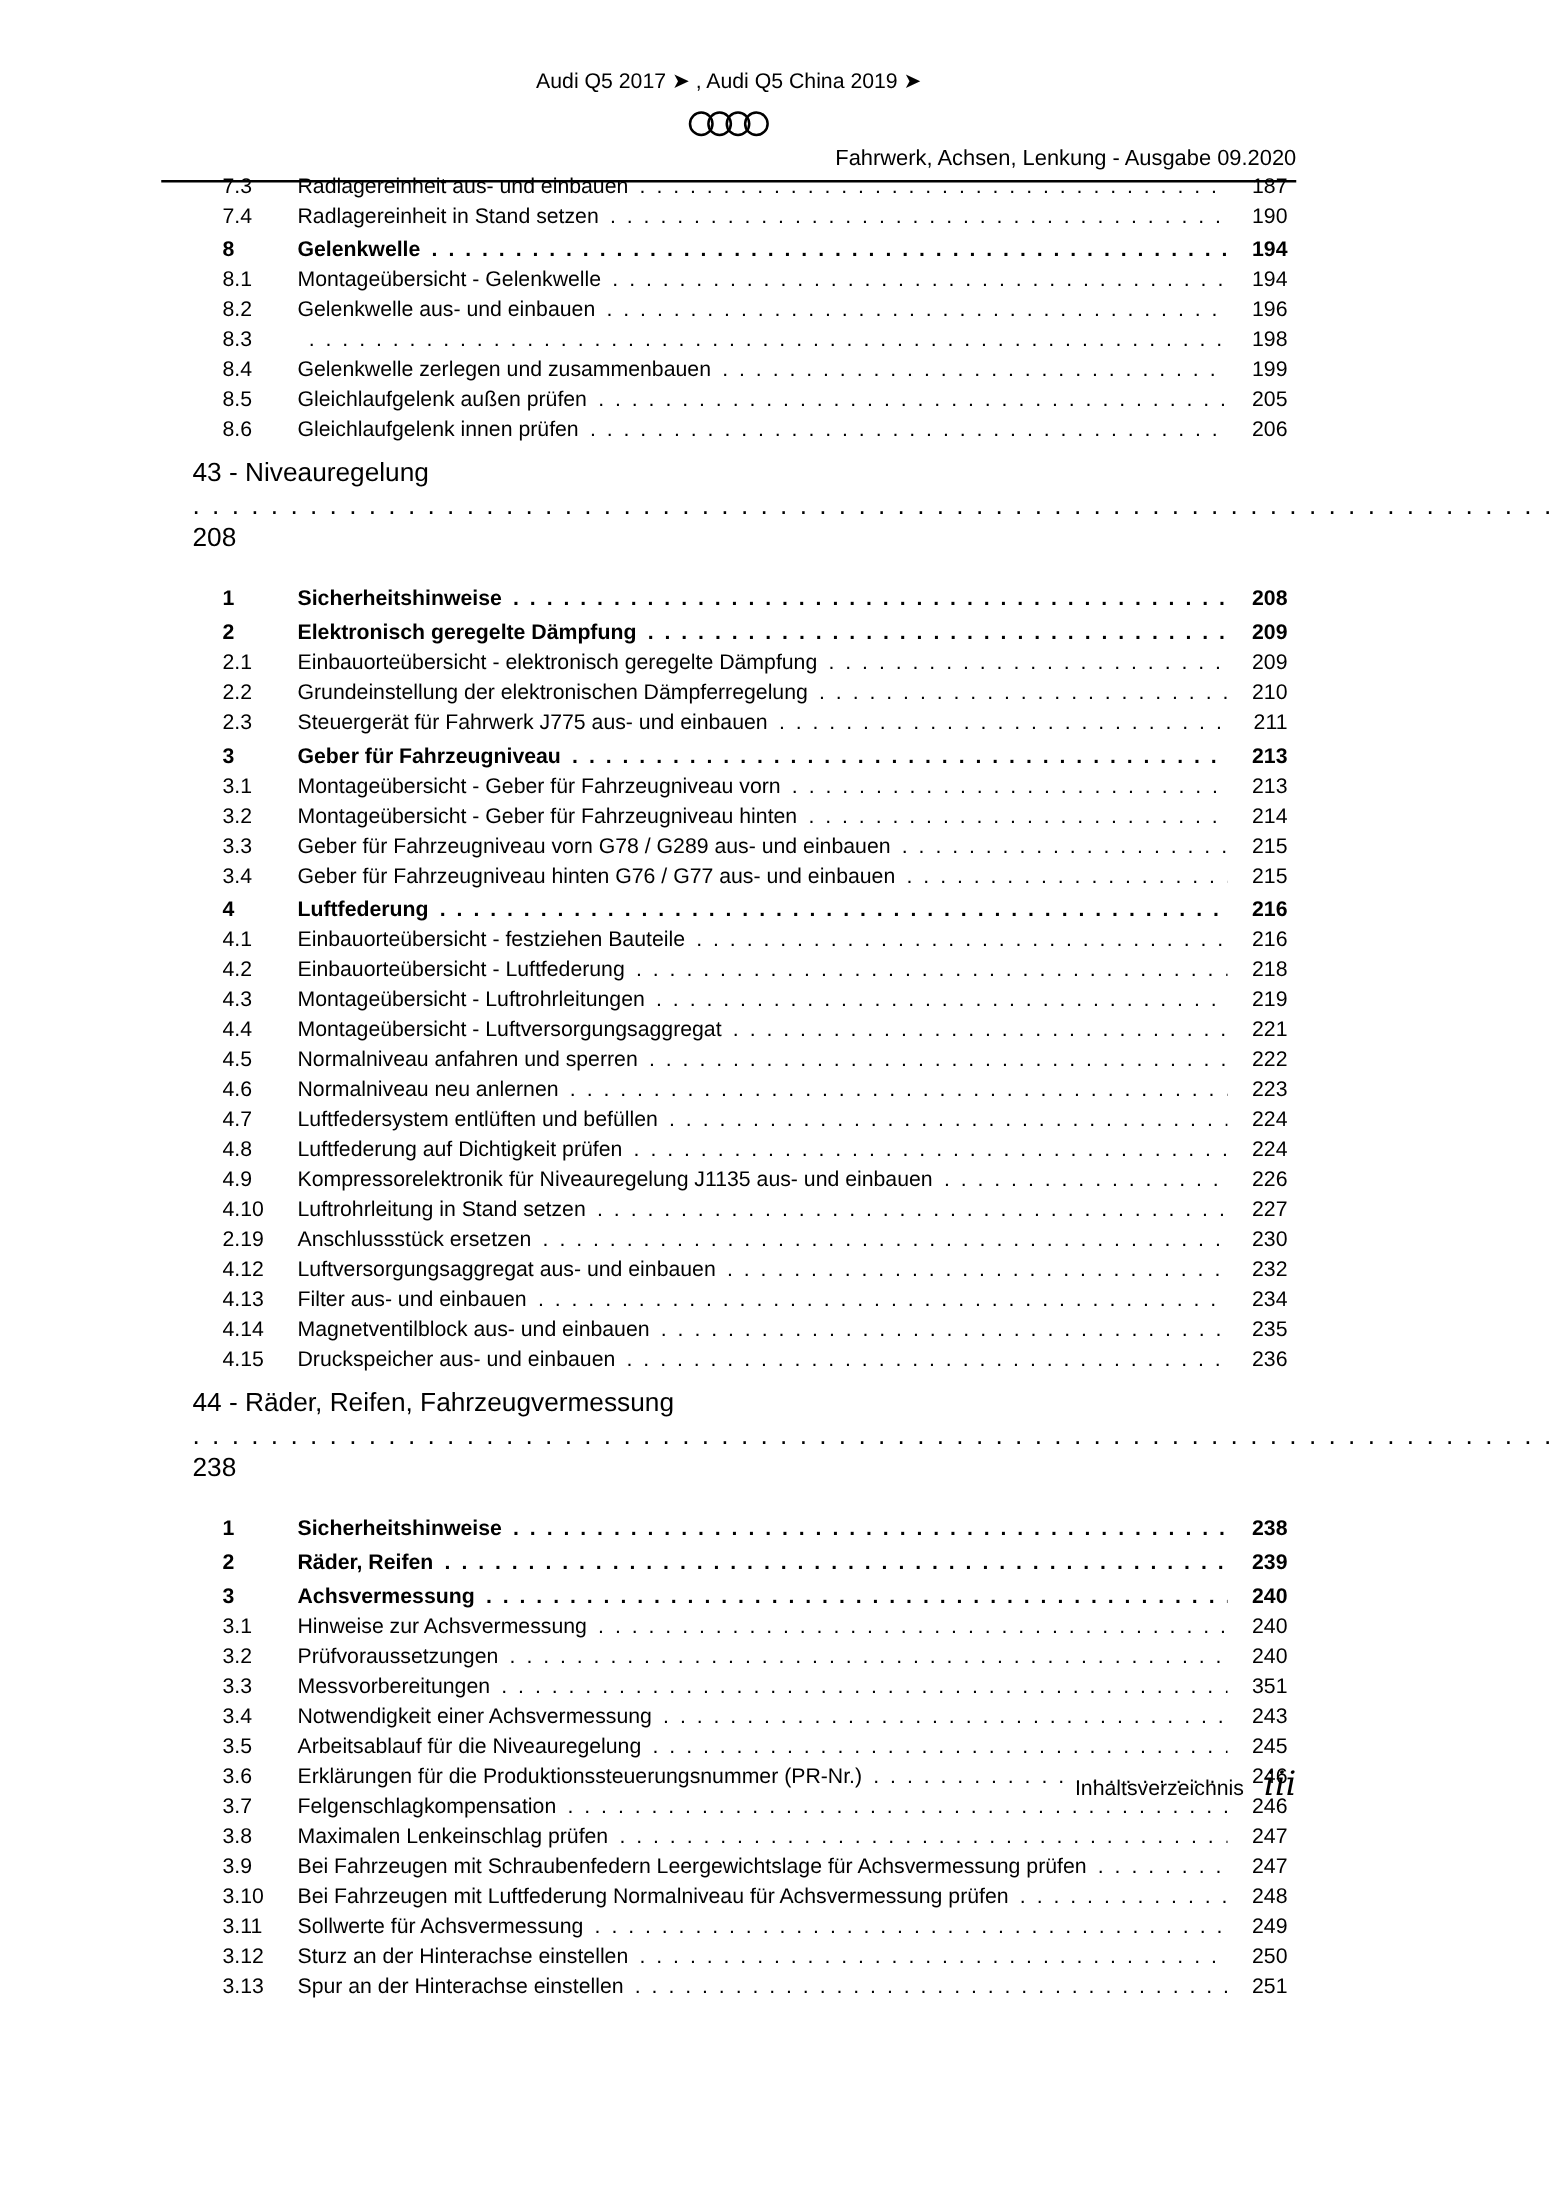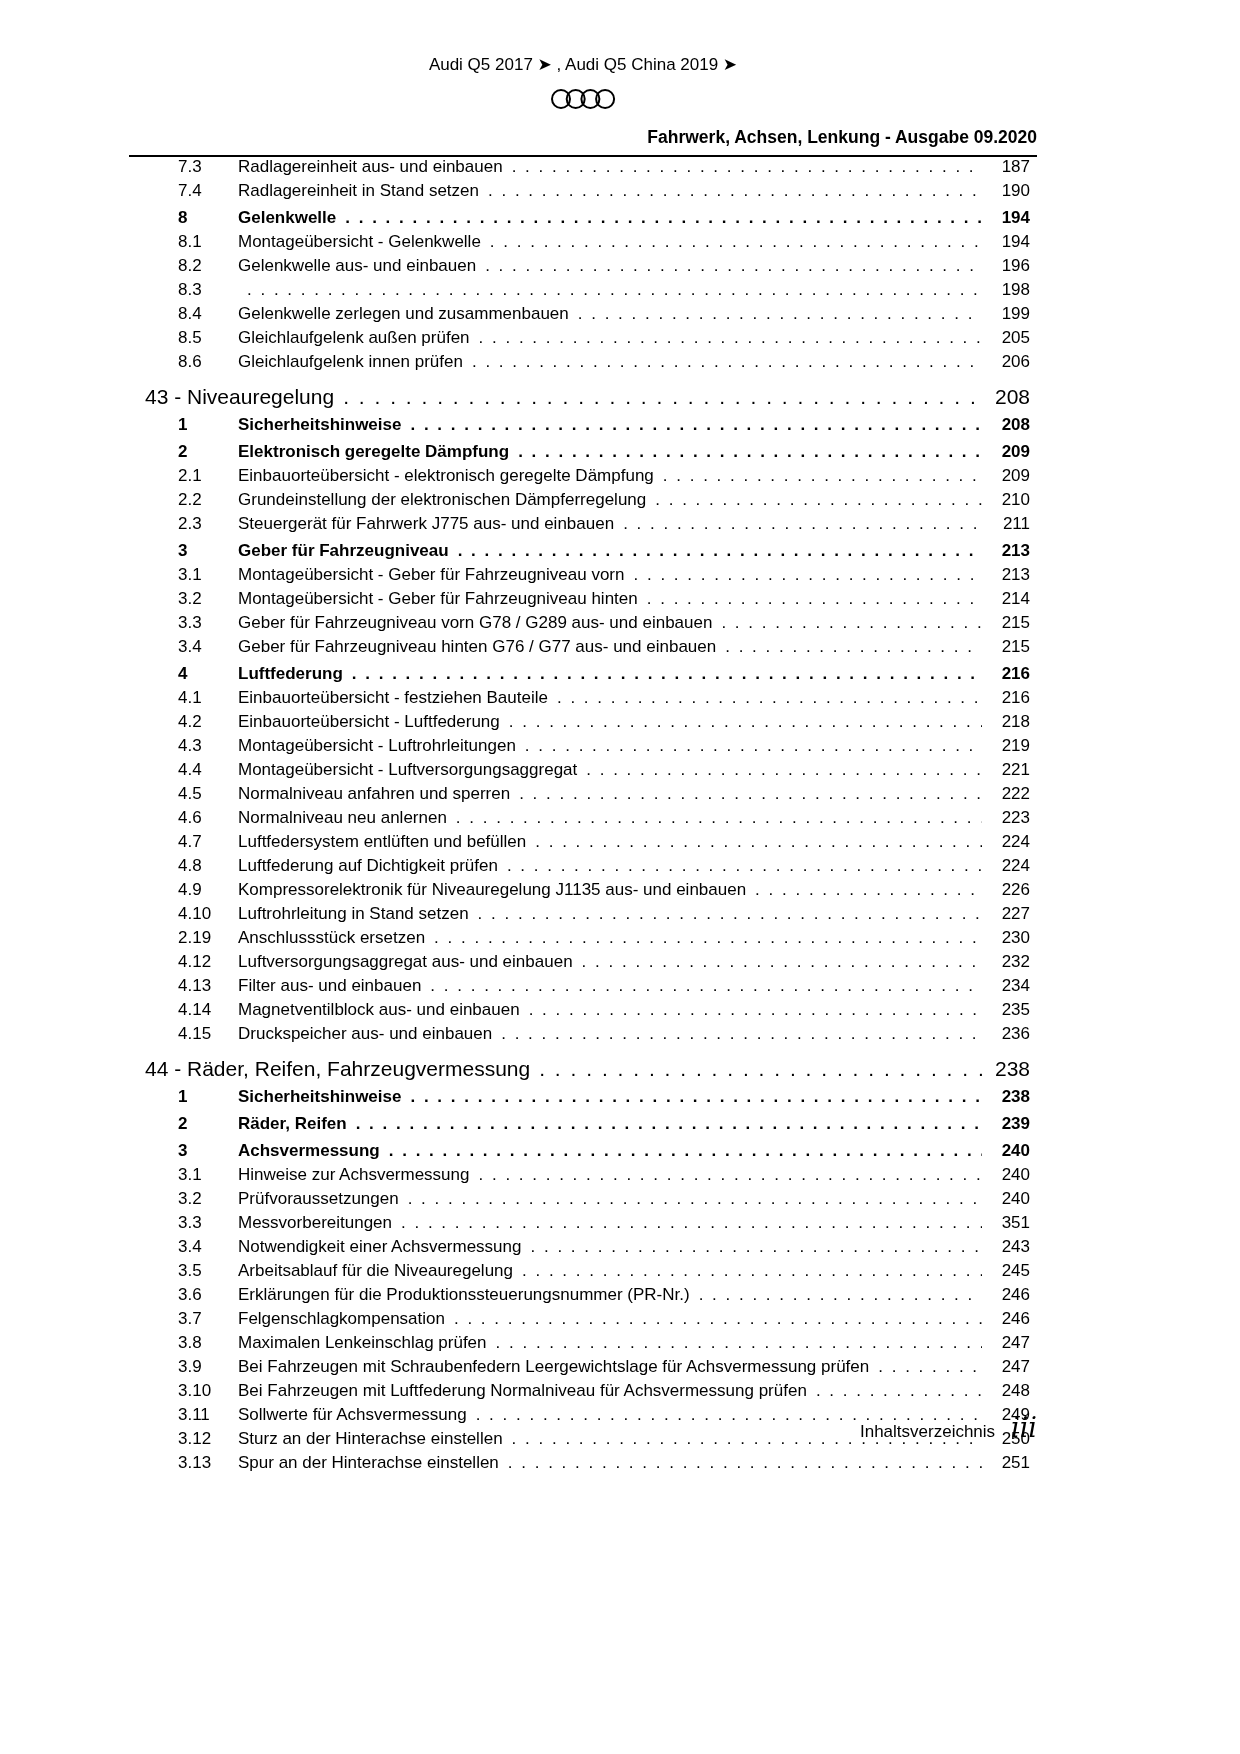--- a/index.html
+++ b/index.html
@@ -15,37 +15,37 @@
   .page { position: absolute; inset: 0; }
 
   
   .header { position: absolute; left: 129px; top: 54px; width: 908px; }
   .header-line1 {
     display: flex; justify-content: flex-end; align-items: center;
     gap: 12px; font-size: 17px; flex-direction: column;
   }
   .rings svg { display: block; }
   .header-line2 {
-    text-align: right; font-weight: bold; font-size: 17.5px; margin-top: 16px;
+    text-align: right; font-weight: normal; font-size: 17.5px; margin-top: 5px;
   }
   .header-rule { border: none; border-top: 2px solid #000; margin-top: 7px; }
 
   
-  .toc { position: absolute; left: 145px; top: 155px; width: 885px; }
+  .toc { position: absolute; left: 145px; top: 137px; width: 885px; }
   .row { display: flex; align-items: baseline; font-size: 17px; line-height: 24px; }
   .row .num { flex: 0 0 60px; }
   .row .title { white-space: nowrap; }
   .row .leader {
     flex: 1 1 auto; overflow: hidden; white-space: nowrap;
     margin: 0 2px 0 9px; letter-spacing: 2px;
   }
   .row .pg { flex: 0 0 46px; text-align: right; }
   .row.sub, .row.section { padding-left: 33px; }
   .row.section { font-weight: bold; margin-top: 3px; }
-  .row.chapter { font-size: 21px; line-height: 26px; margin-top: 10px; margin-bottom: 3px; }
+  .row.chapter { font-size: 21px; line-height: 26px; margin-top: 10px; margin-bottom: 3px; flex-direction: column; }
 
   
   .footer {
     position: absolute; left: 129px; top: 1412px; width: 908px;
     display: flex; justify-content: flex-end; align-items: baseline; gap: 16px;
   }
   .footer .label { font-size: 17px; }
   .footer .pagenum {
     font-family: "DejaVu Serif", serif; font-style: italic; font-size: 27px;
   }

